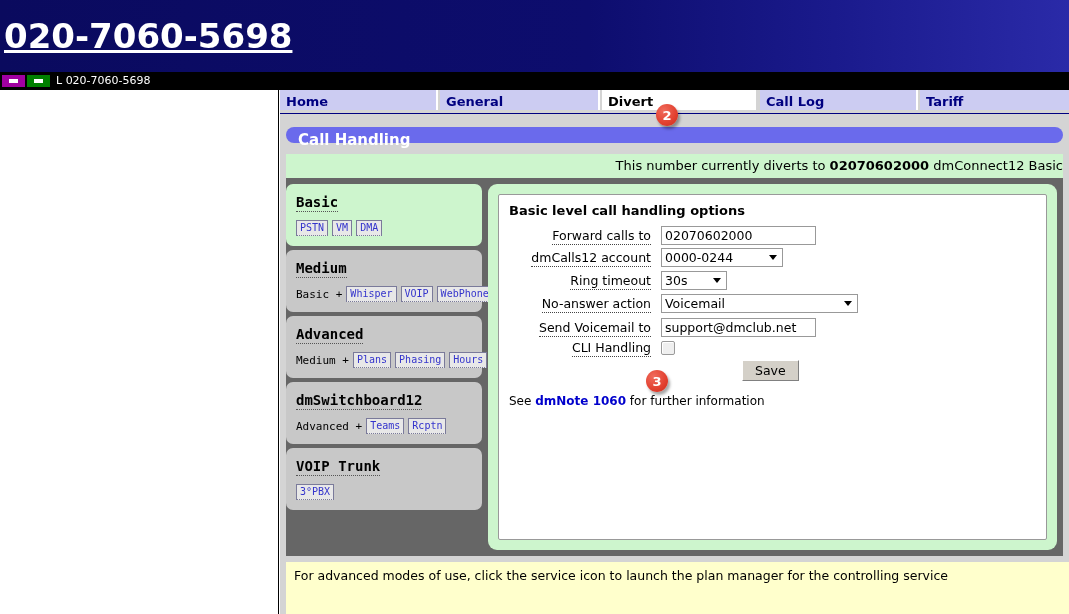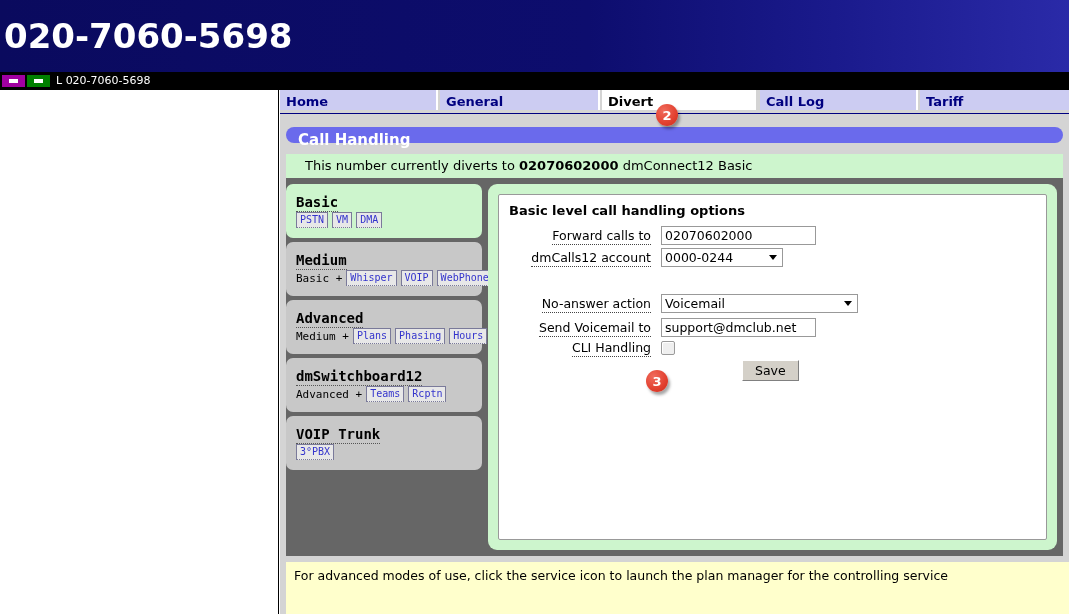--- a/index.html
+++ b/index.html
@@ -16,20 +16,21 @@
   .banner {
     position:absolute; left:0; top:0; width:1069px; height:72px;
     background:#0d0d6b;
     background: linear-gradient(to right, #0a0a5e 0%, #0d0d6e 55%, #1a1a8c 78%, #2a2aa8 100%);
   }
   .banner-title {
     position:absolute; left:4px; top:16px;
     color:#ffffff; font-size:34px; font-weight:bold;
     letter-spacing:0px; line-height:40px;
     font-family:"DejaVu Sans", sans-serif;
+    text-decoration:underline;
   }
 
   
   .statusbar {
     position:absolute; left:0; top:72px; width:1069px; height:18px;
     background:#000000;
   }
   .sb-icon {
     position:absolute; top:3px; width:23px; height:12px;
     display:flex; align-items:center; justify-content:center;
@@ -82,21 +83,21 @@
     position:absolute; left:0; top:0; width:777px; height:16px;
     background:#6a6aec; border-radius:8px;
     color:#ffffff; font-size:15px; font-weight:bold;
     font-family:"DejaVu Sans", sans-serif;
     padding-left:12px; line-height:26px;
   }
   .panel-sub {
     position:absolute; left:0; top:27px; width:777px; height:24px;
     background:#cdf5cd; color:#000000; font-size:13px;
     font-family:"DejaVu Sans", sans-serif;
-    padding-left:19px; line-height:24px; white-space:nowrap;
+    padding-left:0; line-height:24px; white-space:nowrap;text-align:right;
   }
   .panel-sub b { font-weight:bold; }
 
   
   .darkbody {
     position:absolute; left:6px; top:88px; width:777px; height:378px;
     background:#666666;
   }
 
   
@@ -105,21 +106,21 @@
     position:relative; width:196px; background:#c8c8c8;
     border-radius:7px; margin-bottom:4px;
     padding:8px 0 10px 10px; cursor:pointer;
   }
   .card.selected { background:#cdf5cd; }
   .card-title {
     font-family:"DejaVu Sans Mono", monospace;
     font-size:14px; font-weight:bold; color:#000;
     border-bottom:1px dotted #555; display:inline-block; padding-bottom:1px;
   }
-  .card-row { display:flex; align-items:center; flex-wrap:nowrap; }
+  .card-row { margin-top:8px; display:flex; align-items:center; flex-wrap:nowrap; }
   .card-prefix {
     font-family:"DejaVu Sans Mono", monospace; font-size:11px; color:#000;
     margin-right:4px; white-space:nowrap;
   }
   .chip {
     display:inline-block; border:1px solid #7a7a9a; background:#e8e8e8;
     color:#3333cc; font-size:10px; font-family:"DejaVu Sans Mono", monospace;
     padding:0px 3px; margin-right:4px; line-height:14px;
     border-bottom:1px dotted #7a7a9a; cursor:pointer;
   }
@@ -294,20 +295,29 @@
         <div class="frow" style="top:53px;">
           <div class="flabel"><span>dmCalls12 account</span></div>
           <div class="fctl">
             <div class="sel" style="width:122px;">
               <span>0000-0244</span>
               <span class="arrow"></span>
             </div>
           </div>
         </div>
 
+        <div class="frow" style="top:76px;">
+          <div class="flabel"><span>Ring timeout</span></div>
+          <div class="fctl">
+            <div class="sel" style="width:66px;">
+              <span>30s</span>
+              <span class="arrow"></span>
+            </div>
+          </div>
+        </div>
 
         <div class="frow" style="top:122px;">
           <div class="flabel"><span>Send Voicemail to</span></div>
           <div class="fctl">
             <input class="txt" style="width: 155px;" value="support@dmclub.net">
           </div>
         </div>
 
         <div class="frow" style="top:99px;">
           <div class="flabel"><span>No-answer action</span></div>
@@ -321,20 +331,23 @@
 
         <div class="frow" style="top:145px;">
           <div class="flabel"><span>CLI Handling</span></div>
           <div class="fctl">
               <div class="cbx"></div>
             </div>
         </div>
 
         <button class="savebtn">Save</button>
 
+        <div class="note">
+          <span>See </span><b>dmNote 1060</b><span> for further information</span>
+        </div>
 
       </div>
     </div>
 
     <div class="stepbadge" style="left:366px; top:280px;">3</div>
 
     <div class="help">
       <div>For advanced modes of use, click the service icon to launch the plan manager for the controlling service</div>
     </div>
 

